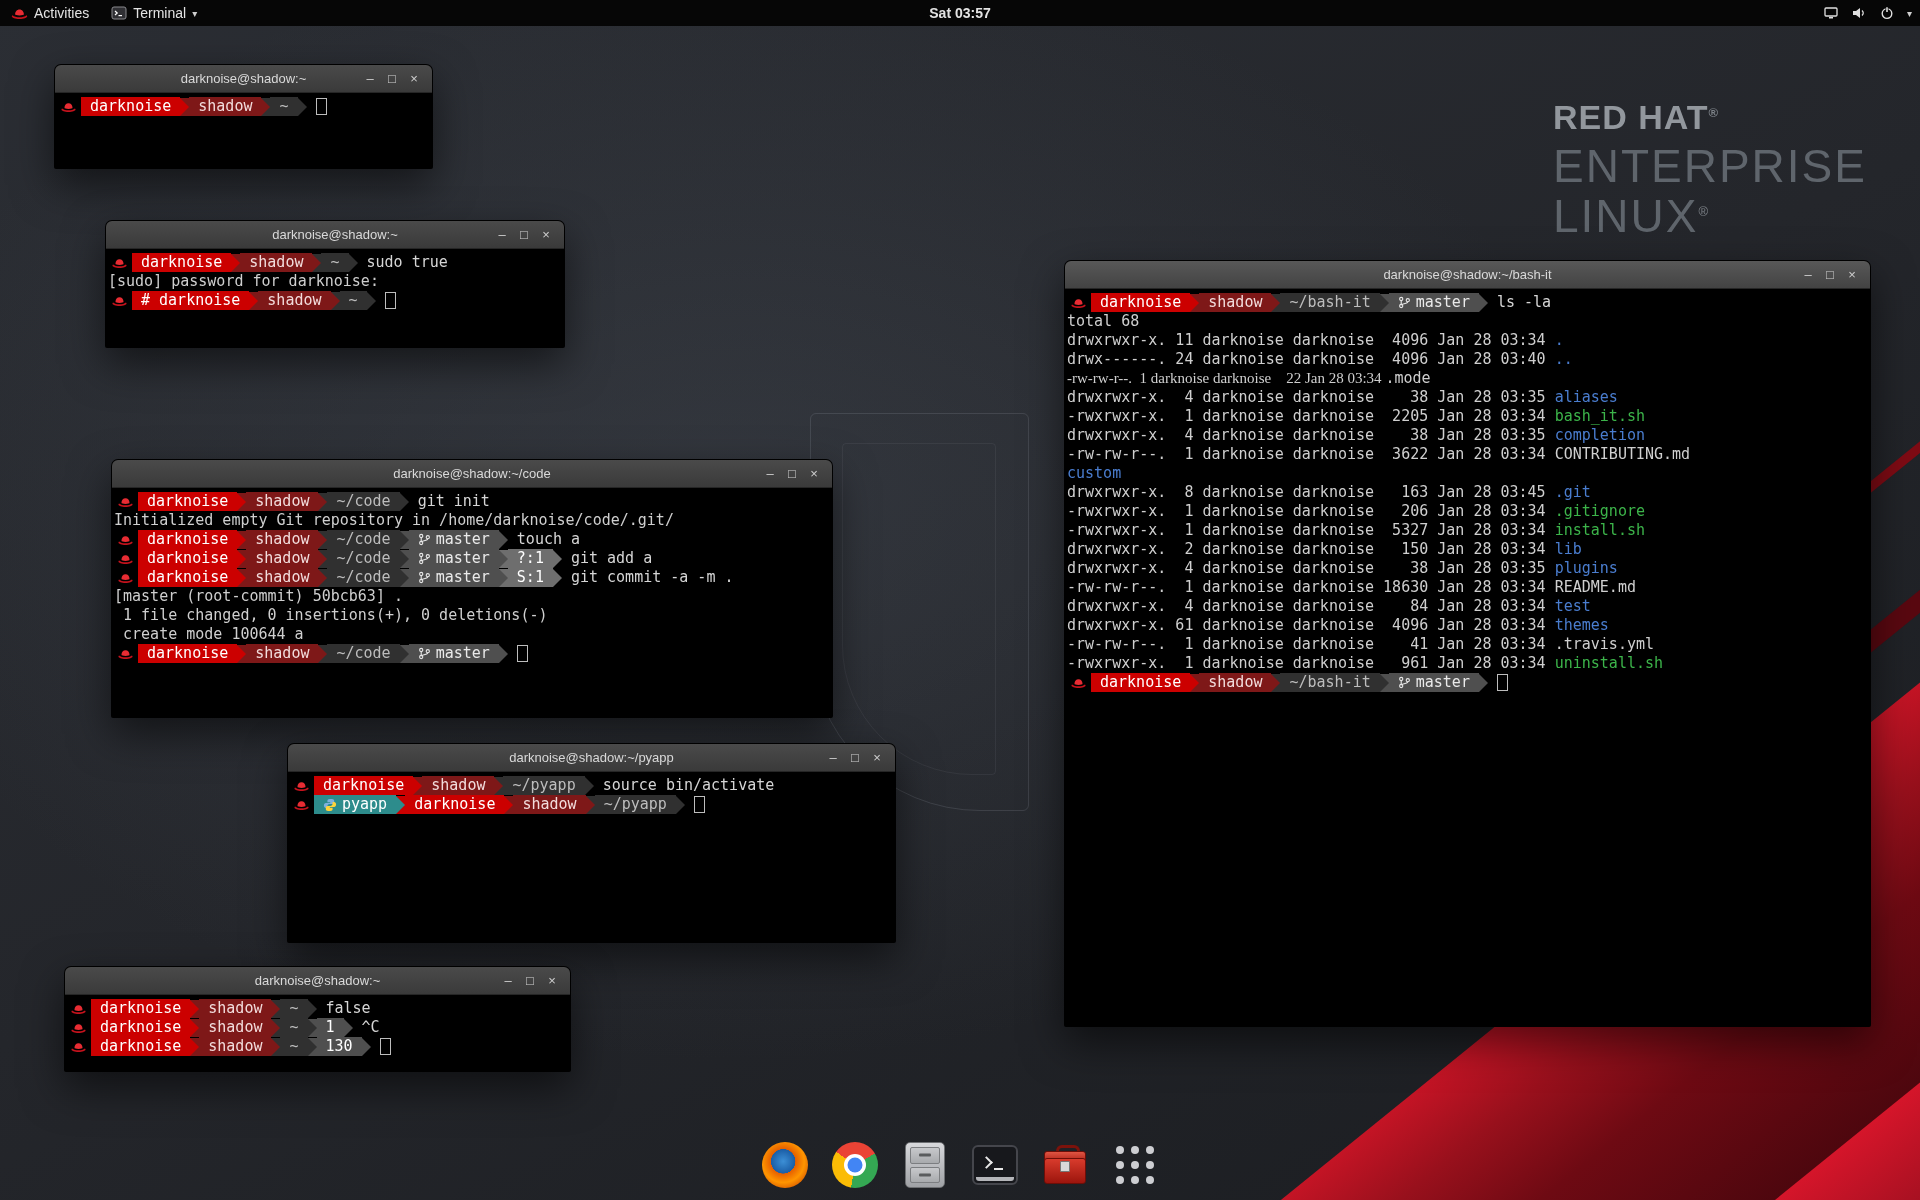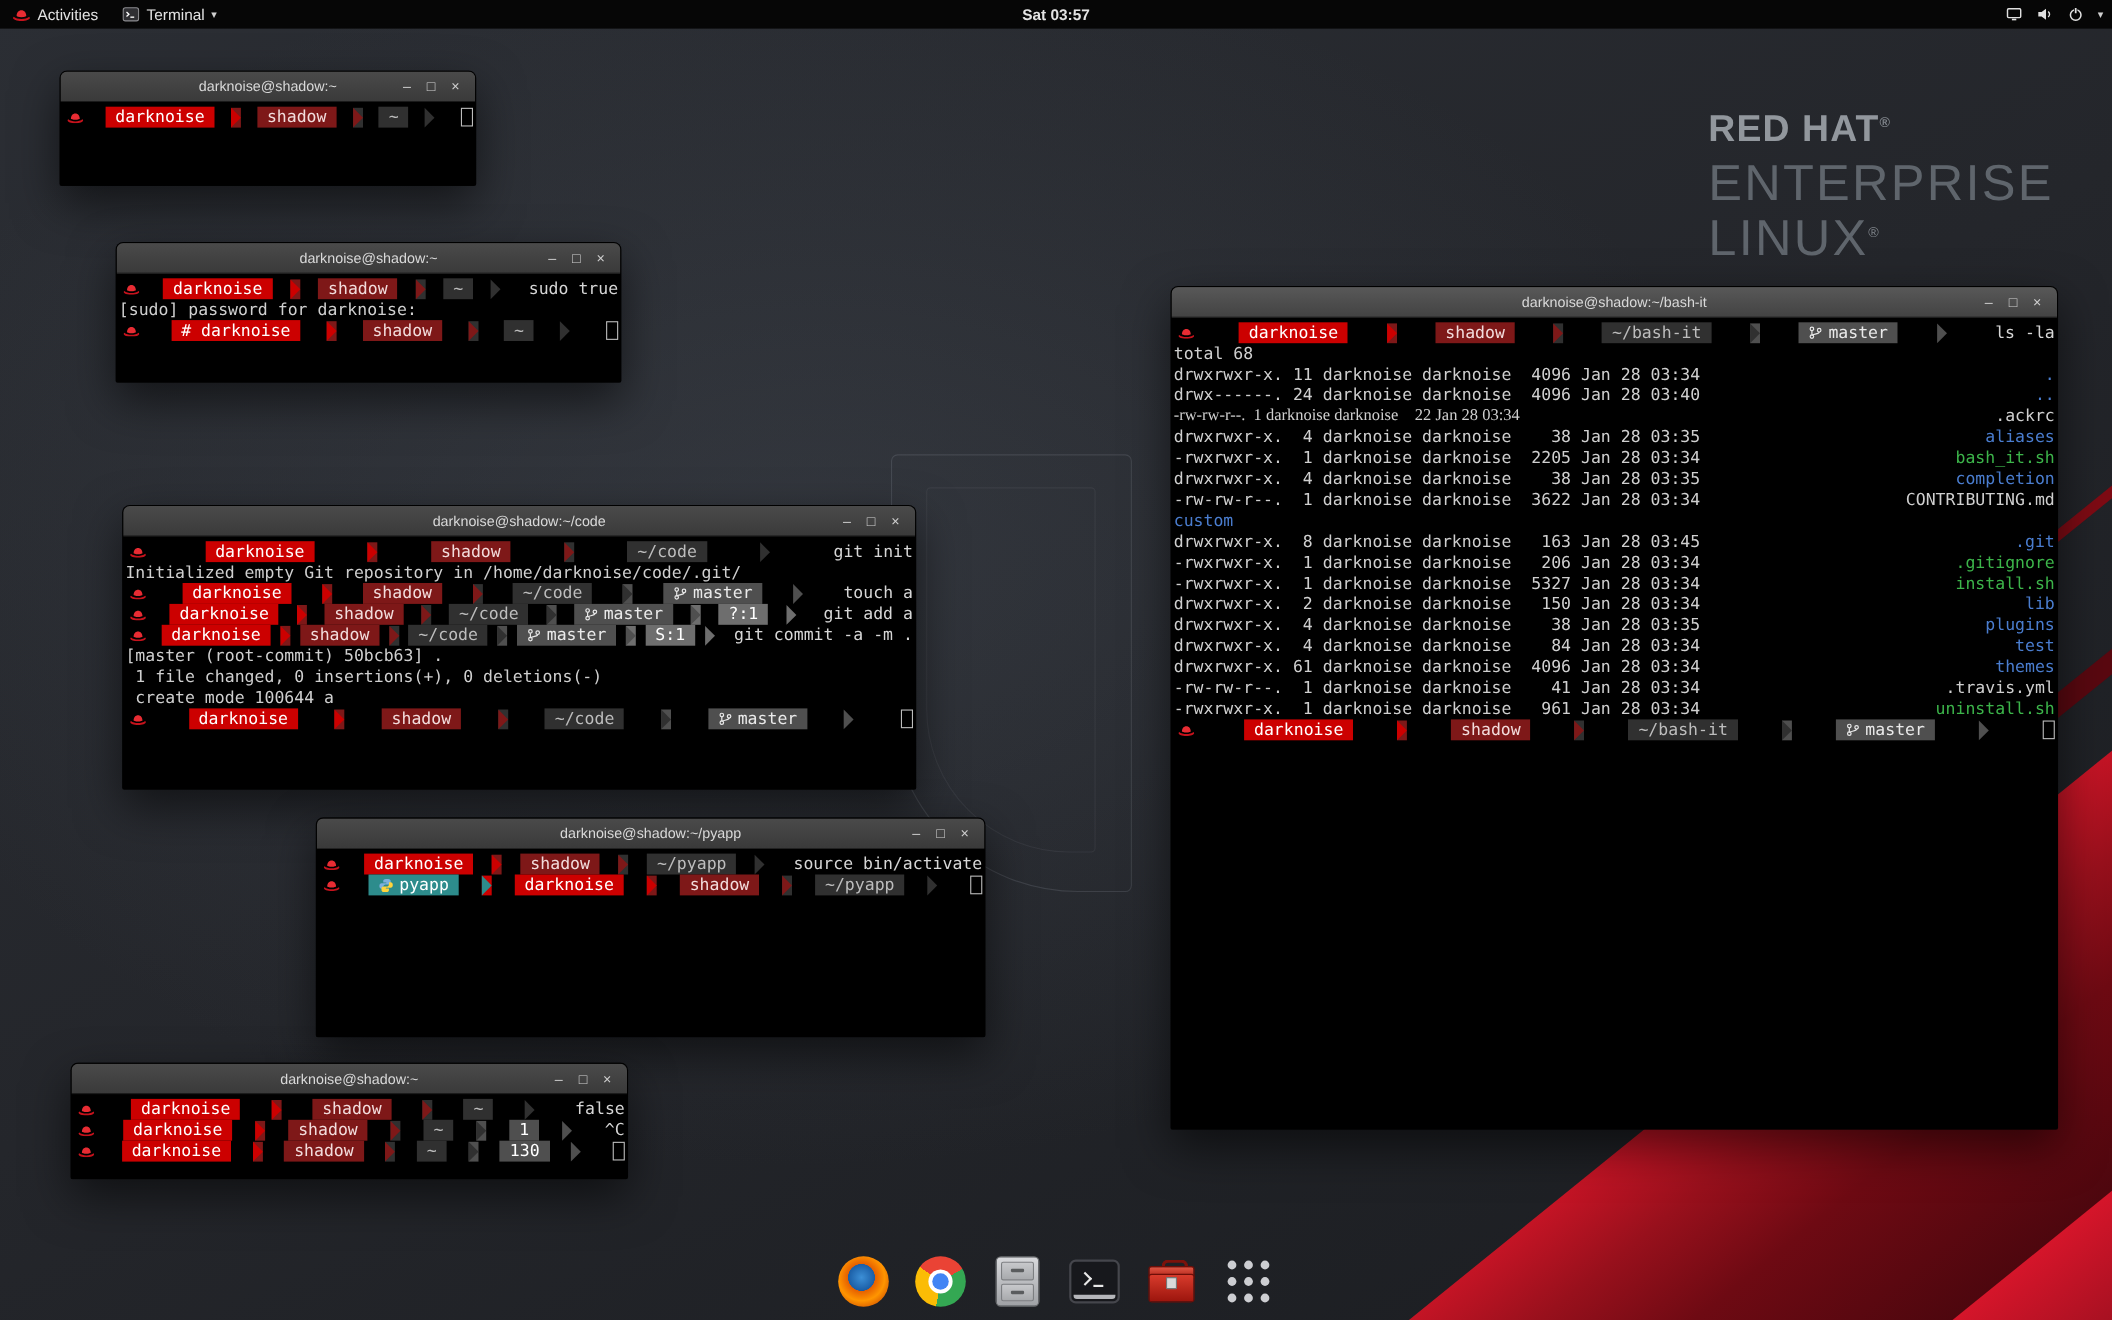--- a/index.html
+++ b/index.html
@@ -45,21 +45,21 @@
     border-radius:7px 7px 2px 2px;box-shadow:0 16px 42px rgba(0,0,0,.55);}
   .titlebar{position:relative;height:27px;border-radius:6px 6px 0 0;
     background:linear-gradient(#4a4a4a,#3a3a3a);border-bottom:1px solid #262626;
     display:flex;align-items:center;justify-content:center;cursor:default;}
   .window.focused .titlebar{background:linear-gradient(#585858,#434343);}
   .titlebar .title{font-size:13px;color:#d9d9d9;}
   .winbtns{position:absolute;right:7px;top:0;height:100%;display:flex;align-items:center;}
   .wbtn{width:22px;text-align:center;color:#cfcfcf;font-size:13px;cursor:pointer;line-height:27px;}
   .tbody{position:absolute;top:28px;left:0;right:0;bottom:0;background:#000;overflow:hidden;
     padding:4px 2px;font-family:"DejaVu Sans Mono",monospace;font-size:15px;line-height:19px;color:#cfcfcf;}
-  .tline{display:flex;align-items:center;height:19px;white-space:pre;justify-content:space-between;}
+  .tline{display:flex;align-items:center;height:19px;white-space:pre;}
   .seg{display:inline-flex;align-items:center;height:19px;padding:0 9px;white-space:pre;}
   .psep{display:inline-block;width:0;height:0;border-top:9.5px solid transparent;
     border-bottom:9.5px solid transparent;border-left:9px solid transparent;}
   .pl-icon{display:inline-flex;align-items:center;}
   .seg .pl-icon{margin-right:5px;}
   .lead-icon{margin:0 5px 0 4px;}
   .cmd{white-space:pre;padding-left:9px;color:#d6d6d6;}
   .outtext{white-space:pre;}
   .cursor{display:inline-block;width:9px;height:15px;border:1.5px solid #bdbdbd;margin-left:9px;}
 
@@ -293,31 +293,32 @@
                 <path d="M1 8.2c1.6 1.4 4.2 2 7 2s5.4-.6 7-2c.5.4.7.8.7 1.1 0 1.4-3.4 2.7-7.7 2.7S.3 10.7.3 9.3c0-.3.2-.7.7-1.1z" fill="#c6121c"></path>
               </svg></span><span class="seg" style="background: rgb(204, 0, 0); color: rgb(255, 255, 255);">darknoise</span><span class="psep" style="border-left-color: rgb(204, 0, 0); background-color: rgb(126, 24, 24);"></span><span class="seg" style="background: rgb(126, 24, 24); color: rgb(242, 220, 220);">shadow</span><span class="psep" style="border-left-color: rgb(126, 24, 24); background-color: rgb(48, 48, 48);"></span><span class="seg" style="background: rgb(48, 48, 48); color: rgb(189, 189, 189);">~/bash-it</span><span class="psep" style="border-left-color: rgb(48, 48, 48); background-color: rgb(79, 79, 79);"></span><span class="seg" style="background: rgb(79, 79, 79); color: rgb(234, 234, 234);"><span class="pl-icon"><svg viewBox="0 0 13 13" width="13" height="13">
                   <circle cx="3.2" cy="3" r="1.6" fill="none" stroke="#e8e8e8" stroke-width="1.1"></circle>
                   <circle cx="3.2" cy="10" r="1.6" fill="none" stroke="#e8e8e8" stroke-width="1.1"></circle>
                   <circle cx="9.8" cy="4.2" r="1.6" fill="none" stroke="#e8e8e8" stroke-width="1.1"></circle>
                   <path d="M3.2 4.6v3.8M9.8 5.8c0 2.4-6.6 1.6-6.6 3.4" fill="none" stroke="#e8e8e8" stroke-width="1.1"></path>
                 </svg></span>master</span><span class="psep" style="border-left-color: rgb(79, 79, 79);"></span><span class="cmd">ls -la</span></div>
           <div class="tline"><span class="outtext" style="color: rgb(207, 207, 207);">total 68</span></div>
           <div class="tline"><span class="outtext" style="color: rgb(207, 207, 207);">drwxrwxr-x. 11 darknoise darknoise  4096 Jan 28 03:34 </span><span class="outtext" style="color: rgb(74, 125, 207);">.</span></div>
           <div class="tline"><span class="outtext" style="color: rgb(207, 207, 207);">drwx------. 24 darknoise darknoise  4096 Jan 28 03:40 </span><span class="outtext" style="color: rgb(74, 125, 207);">..</span></div>
-          <div class="tline"><span class="outtext" style="color: rgb(207, 207, 207); font-family: Liberation Serif, serif;">-rw-rw-r--.  1 darknoise darknoise    22 Jan 28 03:34 </span><span class="outtext" style="color: rgb(207, 207, 207);">.ackrc</span></div>
+          <div class="tline"><span class="outtext" style="color: rgb(207, 207, 207); font-family: Liberation Serif, serif;">-rw-rw-r--.  1 darknoise darknoise    22 Jan 28 03:34 </span><span class="outtext" style="color: rgb(207, 207, 207);">.mode</span></div>
           <div class="tline"><span class="outtext" style="color: rgb(207, 207, 207);">drwxrwxr-x.  4 darknoise darknoise    38 Jan 28 03:35 </span><span class="outtext" style="color: rgb(74, 125, 207);">aliases</span></div>
           <div class="tline"><span class="outtext" style="color: rgb(207, 207, 207);">-rwxrwxr-x.  1 darknoise darknoise  2205 Jan 28 03:34 </span><span class="outtext" style="color: rgb(60, 180, 74);">bash_it.sh</span></div>
           <div class="tline"><span class="outtext" style="color: rgb(207, 207, 207);">drwxrwxr-x.  4 darknoise darknoise    38 Jan 28 03:35 </span><span class="outtext" style="color: rgb(74, 125, 207);">completion</span></div>
           <div class="tline"><span class="outtext" style="color: rgb(207, 207, 207);">-rw-rw-r--.  1 darknoise darknoise  3622 Jan 28 03:34 </span><span class="outtext" style="color: rgb(207, 207, 207);">CONTRIBUTING.md</span></div>
           <div class="tline"><span class="outtext" style="color: rgb(74, 125, 207);">custom</span></div>
           <div class="tline"><span class="outtext" style="color: rgb(207, 207, 207);">drwxrwxr-x.  8 darknoise darknoise   163 Jan 28 03:45 </span><span class="outtext" style="color: rgb(74, 125, 207);">.git</span></div>
           <div class="tline"><span class="outtext" style="color: rgb(207, 207, 207);">-rwxrwxr-x.  1 darknoise darknoise   206 Jan 28 03:34 </span><span class="outtext" style="color: rgb(60, 180, 74);">.gitignore</span></div>
           <div class="tline"><span class="outtext" style="color: rgb(207, 207, 207);">-rwxrwxr-x.  1 darknoise darknoise  5327 Jan 28 03:34 </span><span class="outtext" style="color: rgb(60, 180, 74);">install.sh</span></div>
           <div class="tline"><span class="outtext" style="color: rgb(207, 207, 207);">drwxrwxr-x.  2 darknoise darknoise   150 Jan 28 03:34 </span><span class="outtext" style="color: rgb(74, 125, 207);">lib</span></div>
           <div class="tline"><span class="outtext" style="color: rgb(207, 207, 207);">drwxrwxr-x.  4 darknoise darknoise    38 Jan 28 03:35 </span><span class="outtext" style="color: rgb(74, 125, 207);">plugins</span></div>
+          <div class="tline"><span class="outtext" style="color: rgb(207, 207, 207);">-rw-rw-r--.  1 darknoise darknoise 18630 Jan 28 03:34 </span><span class="outtext" style="color: rgb(207, 207, 207);">README.md</span></div>
           <div class="tline"><span class="outtext" style="color: rgb(207, 207, 207);">drwxrwxr-x.  4 darknoise darknoise    84 Jan 28 03:34 </span><span class="outtext" style="color: rgb(74, 125, 207);">test</span></div>
           <div class="tline"><span class="outtext" style="color: rgb(207, 207, 207);">drwxrwxr-x. 61 darknoise darknoise  4096 Jan 28 03:34 </span><span class="outtext" style="color: rgb(74, 125, 207);">themes</span></div>
           <div class="tline"><span class="outtext" style="color: rgb(207, 207, 207);">-rw-rw-r--.  1 darknoise darknoise    41 Jan 28 03:34 </span><span class="outtext" style="color: rgb(207, 207, 207);">.travis.yml</span></div>
           <div class="tline"><span class="outtext" style="color: rgb(207, 207, 207);">-rwxrwxr-x.  1 darknoise darknoise   961 Jan 28 03:34 </span><span class="outtext" style="color: rgb(60, 180, 74);">uninstall.sh</span></div>
           <div class="tline"><span class="pl-icon lead-icon"><svg viewBox="0 0 16 12" width="15" height="11">
                 <path d="M3.6 7.6C3.6 4.6 5.4 2.4 8 2.4s4.4 2.2 4.4 5.2c0 .2-1.9 1-4.4 1s-4.4-.8-4.4-1z" fill="#e82c33"></path>
                 <path d="M1 8.2c1.6 1.4 4.2 2 7 2s5.4-.6 7-2c.5.4.7.8.7 1.1 0 1.4-3.4 2.7-7.7 2.7S.3 10.7.3 9.3c0-.3.2-.7.7-1.1z" fill="#c6121c"></path>
               </svg></span><span class="seg" style="background: rgb(204, 0, 0); color: rgb(255, 255, 255);">darknoise</span><span class="psep" style="border-left-color: rgb(204, 0, 0); background-color: rgb(126, 24, 24);"></span><span class="seg" style="background: rgb(126, 24, 24); color: rgb(242, 220, 220);">shadow</span><span class="psep" style="border-left-color: rgb(126, 24, 24); background-color: rgb(48, 48, 48);"></span><span class="seg" style="background: rgb(48, 48, 48); color: rgb(189, 189, 189);">~/bash-it</span><span class="psep" style="border-left-color: rgb(48, 48, 48); background-color: rgb(79, 79, 79);"></span><span class="seg" style="background: rgb(79, 79, 79); color: rgb(234, 234, 234);"><span class="pl-icon"><svg viewBox="0 0 13 13" width="13" height="13">
                   <circle cx="3.2" cy="3" r="1.6" fill="none" stroke="#e8e8e8" stroke-width="1.1"></circle>
                   <circle cx="3.2" cy="10" r="1.6" fill="none" stroke="#e8e8e8" stroke-width="1.1"></circle>

